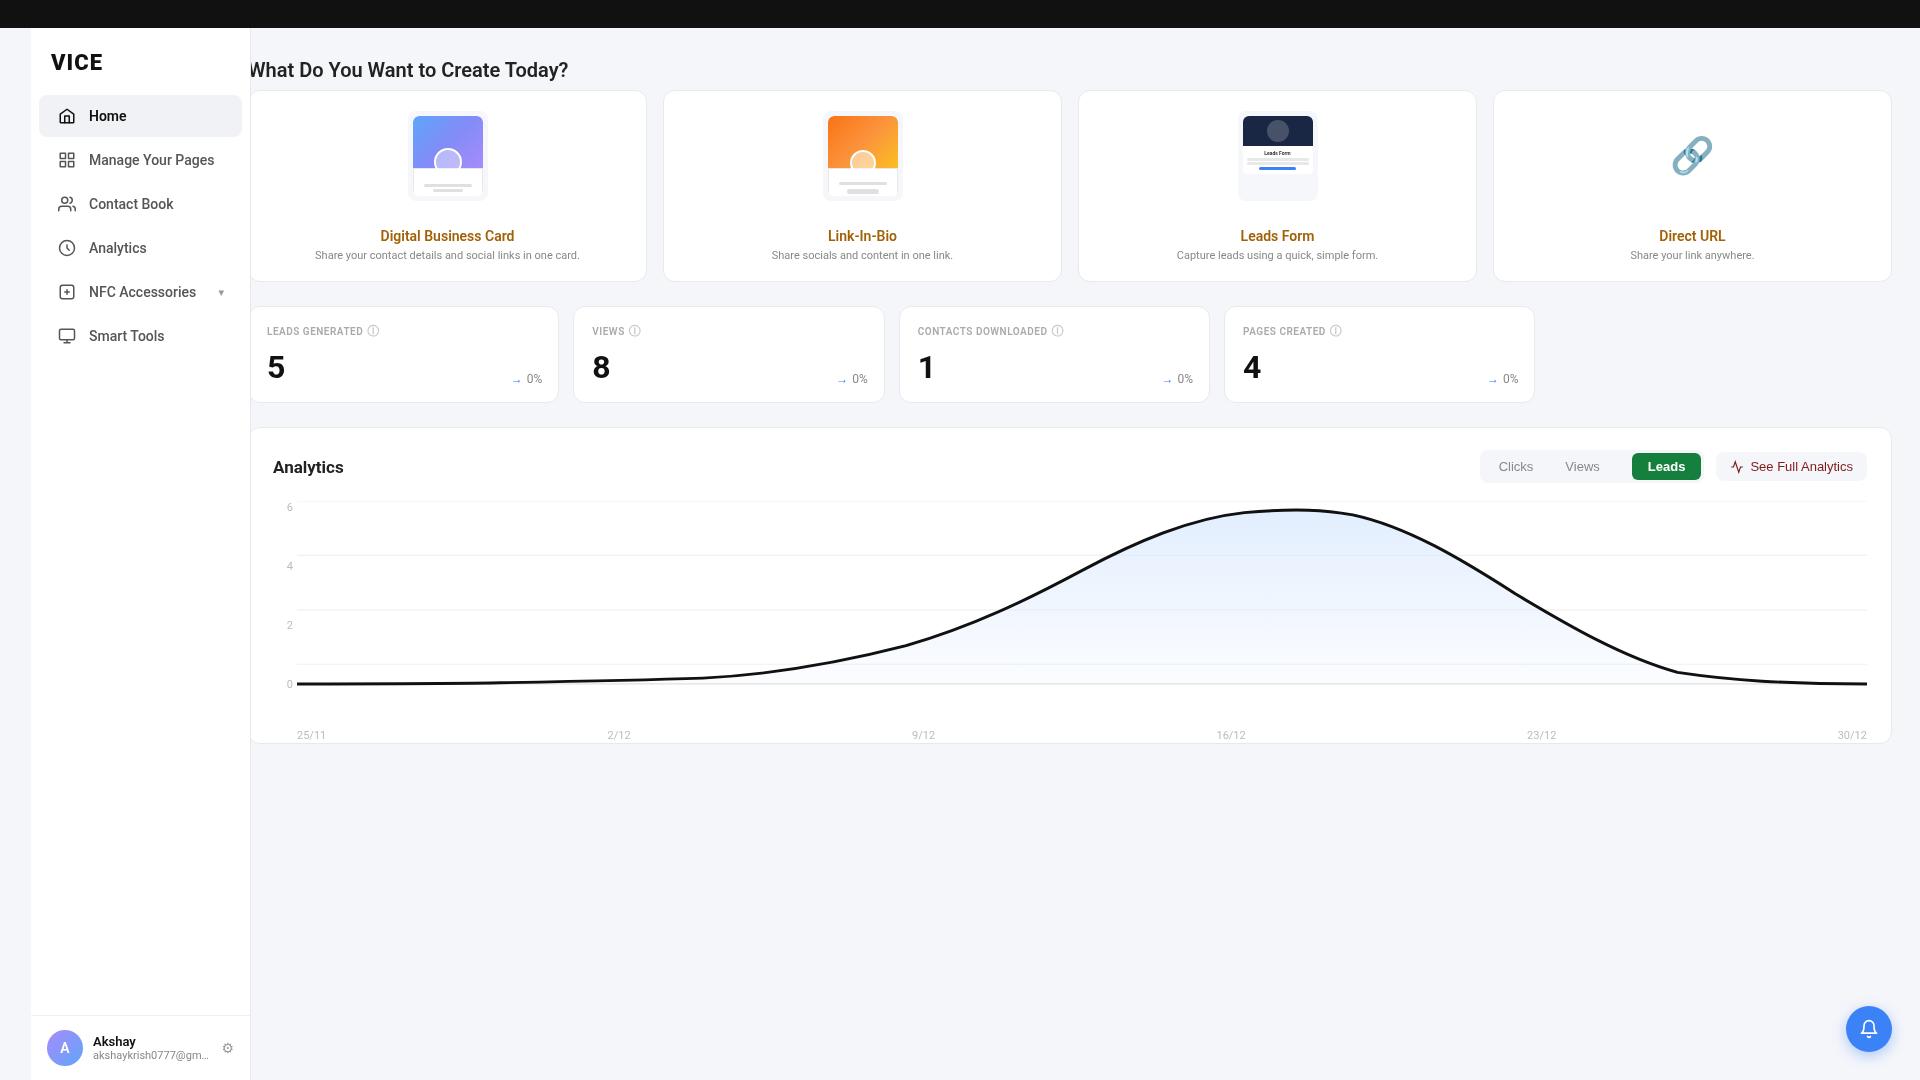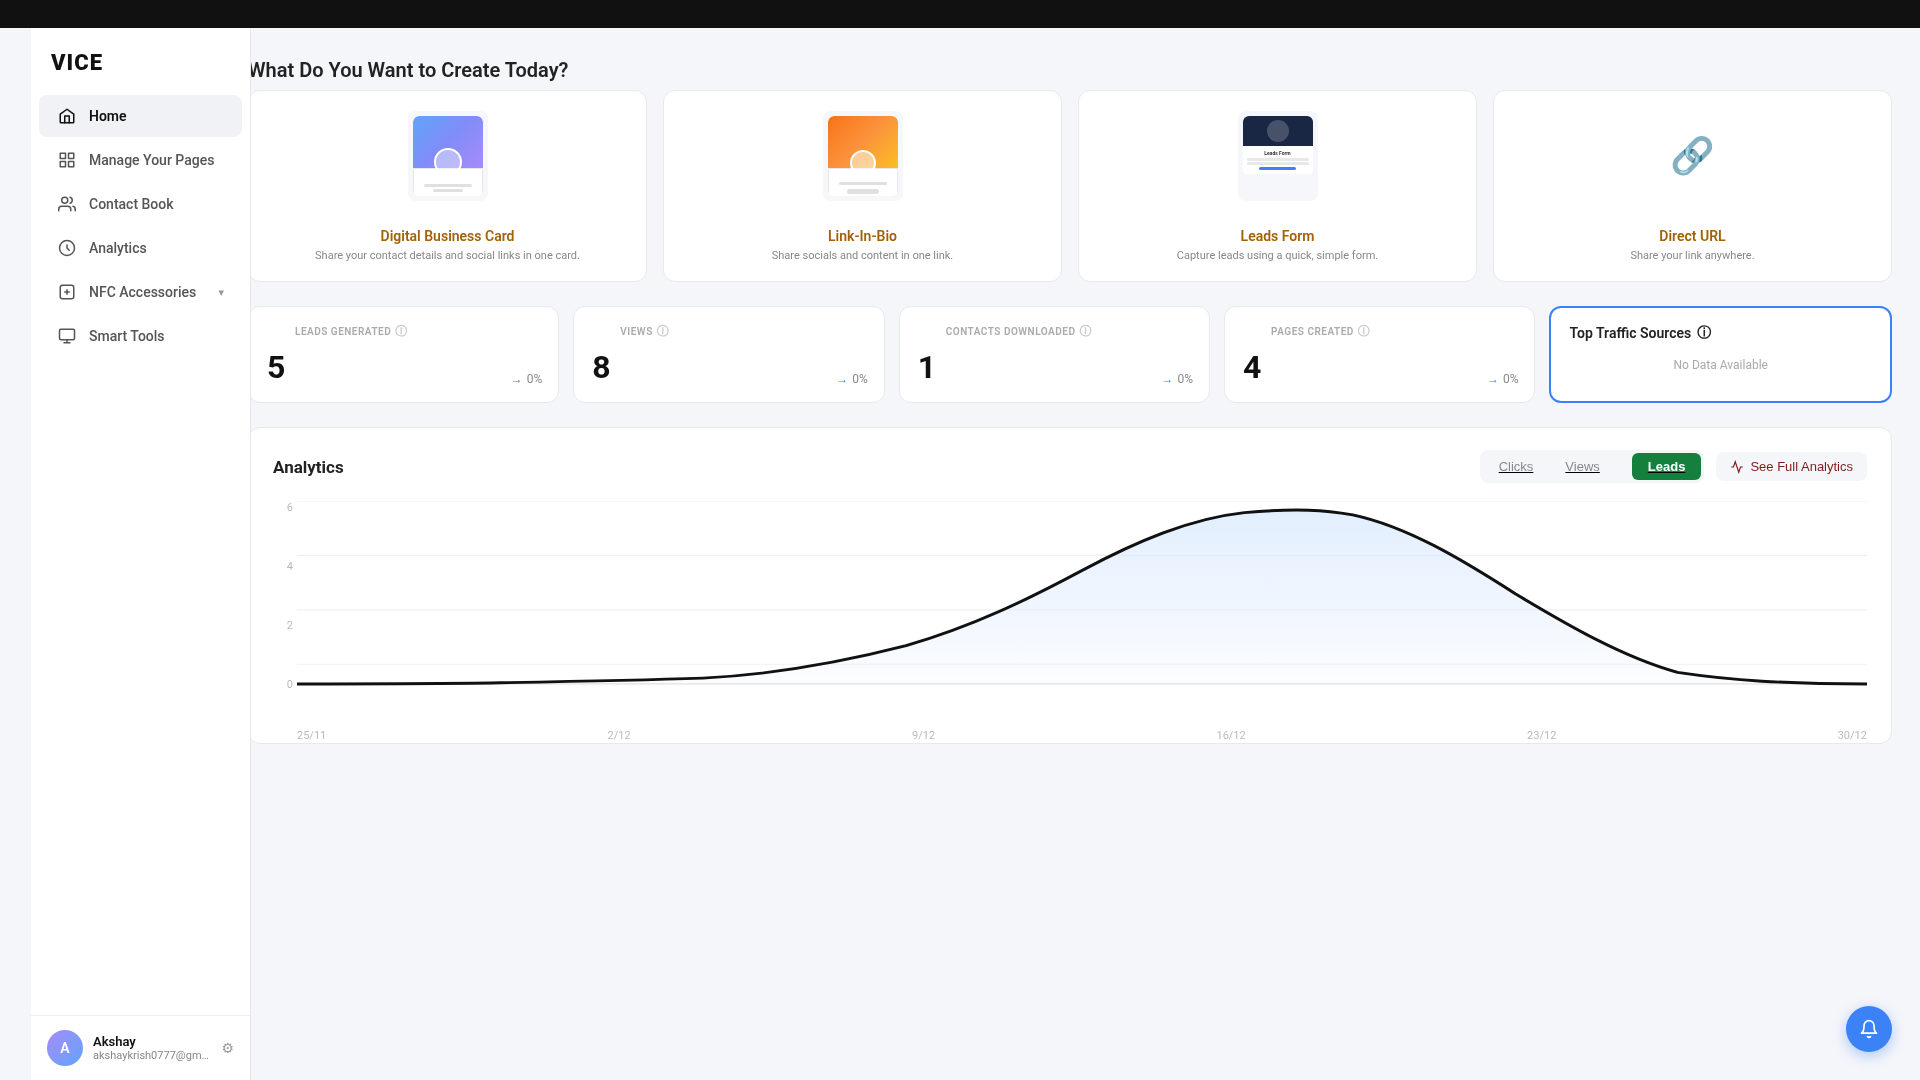--- a/index.html
+++ b/index.html
@@ -171,21 +171,21 @@
       border-radius: 12px;
       border: 1px solid #e8e9ec;
       padding: 16px 18px;
       position: relative;
     }
     .stat-card.highlighted {
       border: 2.5px solid #3b82f6;
     }
     .stat-label {
       font-size: 10px; font-weight: 600; color: #aaa; letter-spacing: 0.5px; text-transform: uppercase;
-      display: flex; align-items: center; gap: 4px; margin-bottom: 8px; margin-left: 28px;
+      display: flex; align-items: center; gap: 4px; margin-bottom: 8px;
     }
     .stat-label .info-icon { color: #ccc; font-size: 12px; }
     .stat-value { font-size: 32px; font-weight: 700; color: #111; }
     .stat-change {
       position: absolute; bottom: 16px; right: 16px;
       font-size: 12px; color: #888;
       display: flex; align-items: center; gap: 4px;
     }
     .stat-change .arrow { color: #3b82f6; }
     .traffic-title {
@@ -201,21 +201,21 @@
       background: #fff;
       border-radius: 12px;
       border: 1px solid #e8e9ec;
       padding: 22px 24px;
     }
     .analytics-header {
       display: flex; align-items: center; justify-content: space-between; margin-bottom: 18px;
     }
     .analytics-title { font-size: 17px; font-weight: 700; color: #222; }
     .analytics-tabs {
-      display: flex; gap: 0; background: #f5f6fa; border-radius: 8px; padding: 3px; text-decoration: underline;
+      display: flex; gap: 0; background: #f5f6fa; border-radius: 8px; padding: 3px;
     }
     .tab-btn {
       padding: 6px 16px; border-radius: 6px; font-size: 13px; font-weight: 500;
       border: none; background: transparent; color: #888; cursor: pointer; transition: all 0.15s;
     }
     .tab-btn.active { background: #15803d; color: #fff; font-weight: 600; margin-left: 16px; }
     .see-full-btn {
       display: flex; align-items: center; gap: 6px;
       font-size: 13px; color: #7f1d1d; background: #f5f6fa; border: none;
       border-radius: 8px; padding: 7px 14px; cursor: pointer; font-weight: 500;
@@ -446,27 +446,20 @@
         <span>PAGES CREATED</span>
         <span class="info-icon">ⓘ</span>
       </div>
       <div class="stat-value">4</div>
       <div class="stat-change">
         <span class="arrow">→</span>
         <span>0%</span>
       </div>
     </div>
 
-    <div class="stat-card highlighted">
-      <div class="traffic-title">
-        <span>Top Traffic Sources</span>
-        <span class="info-icon">ⓘ</span>
-      </div>
-      <div class="traffic-no-data">No Data Available</div>
-    </div>
 
   </div>
 
   <div class="analytics-section">
     <div class="analytics-header">
       <span class="analytics-title">Analytics</span>
       <div style="display:flex;align-items:center;gap:12px;">
         <div class="analytics-tabs">
           <button class="tab-btn">Clicks</button>
           <button class="tab-btn">Views</button>

